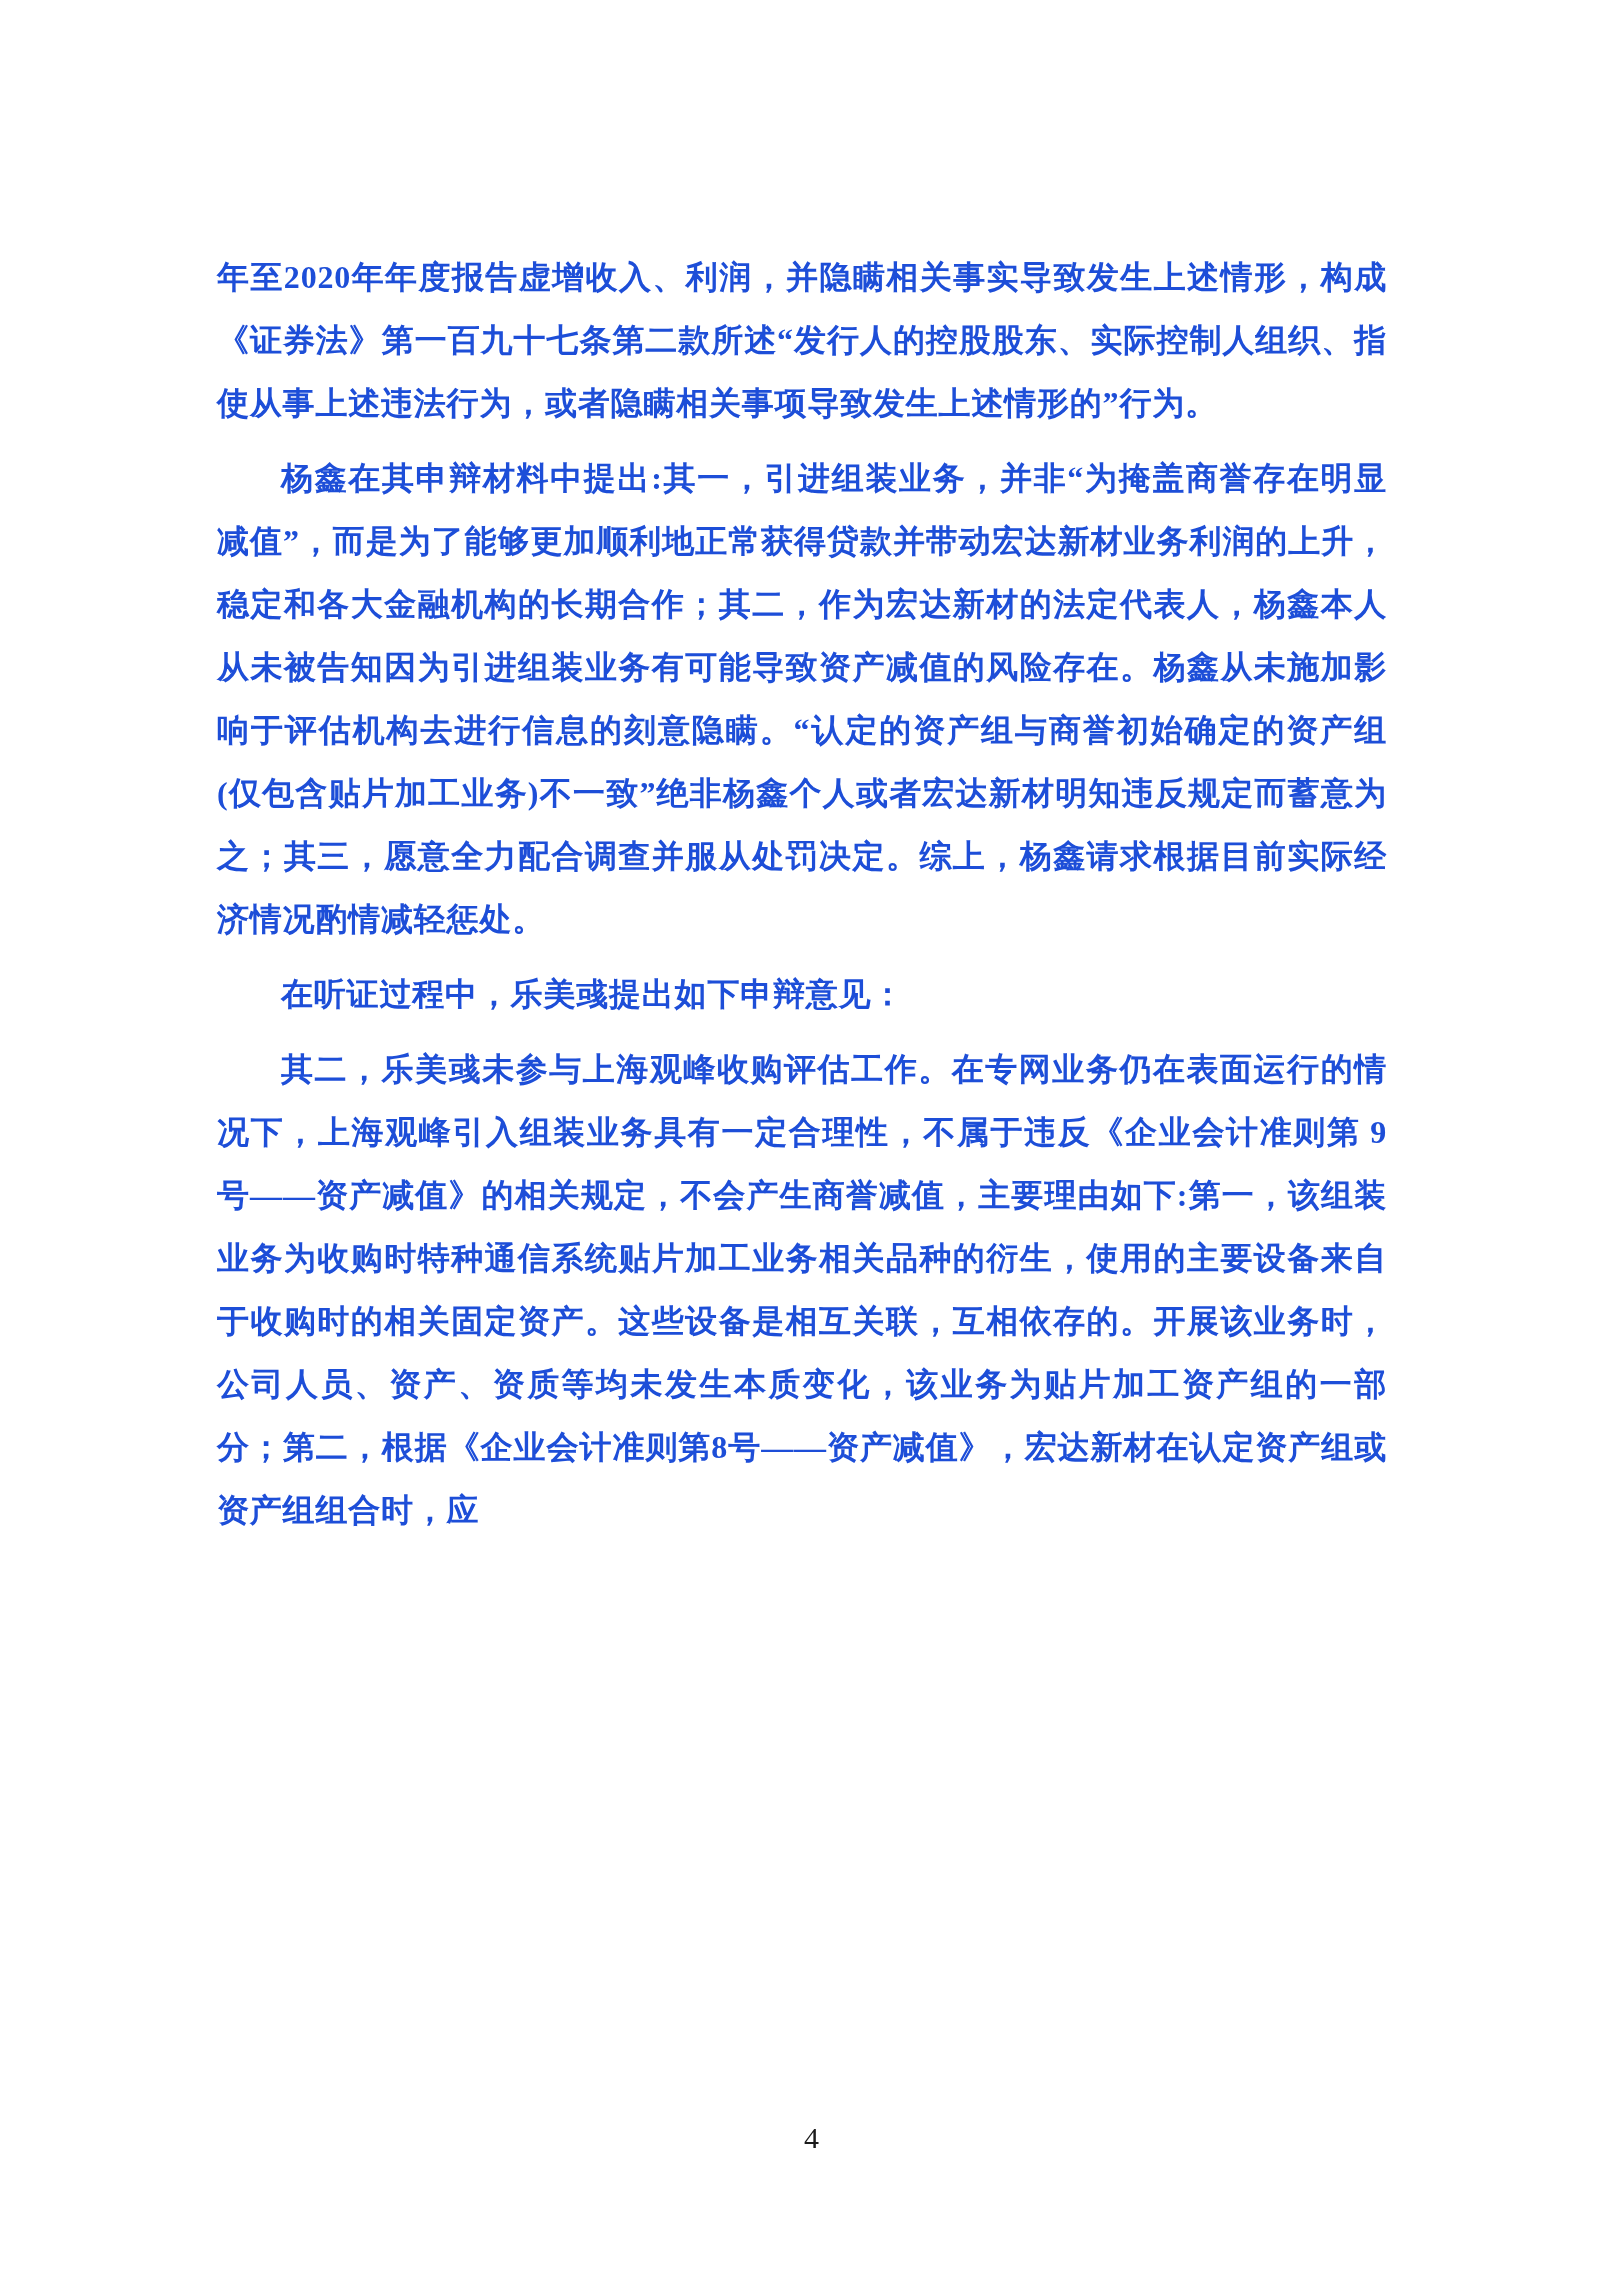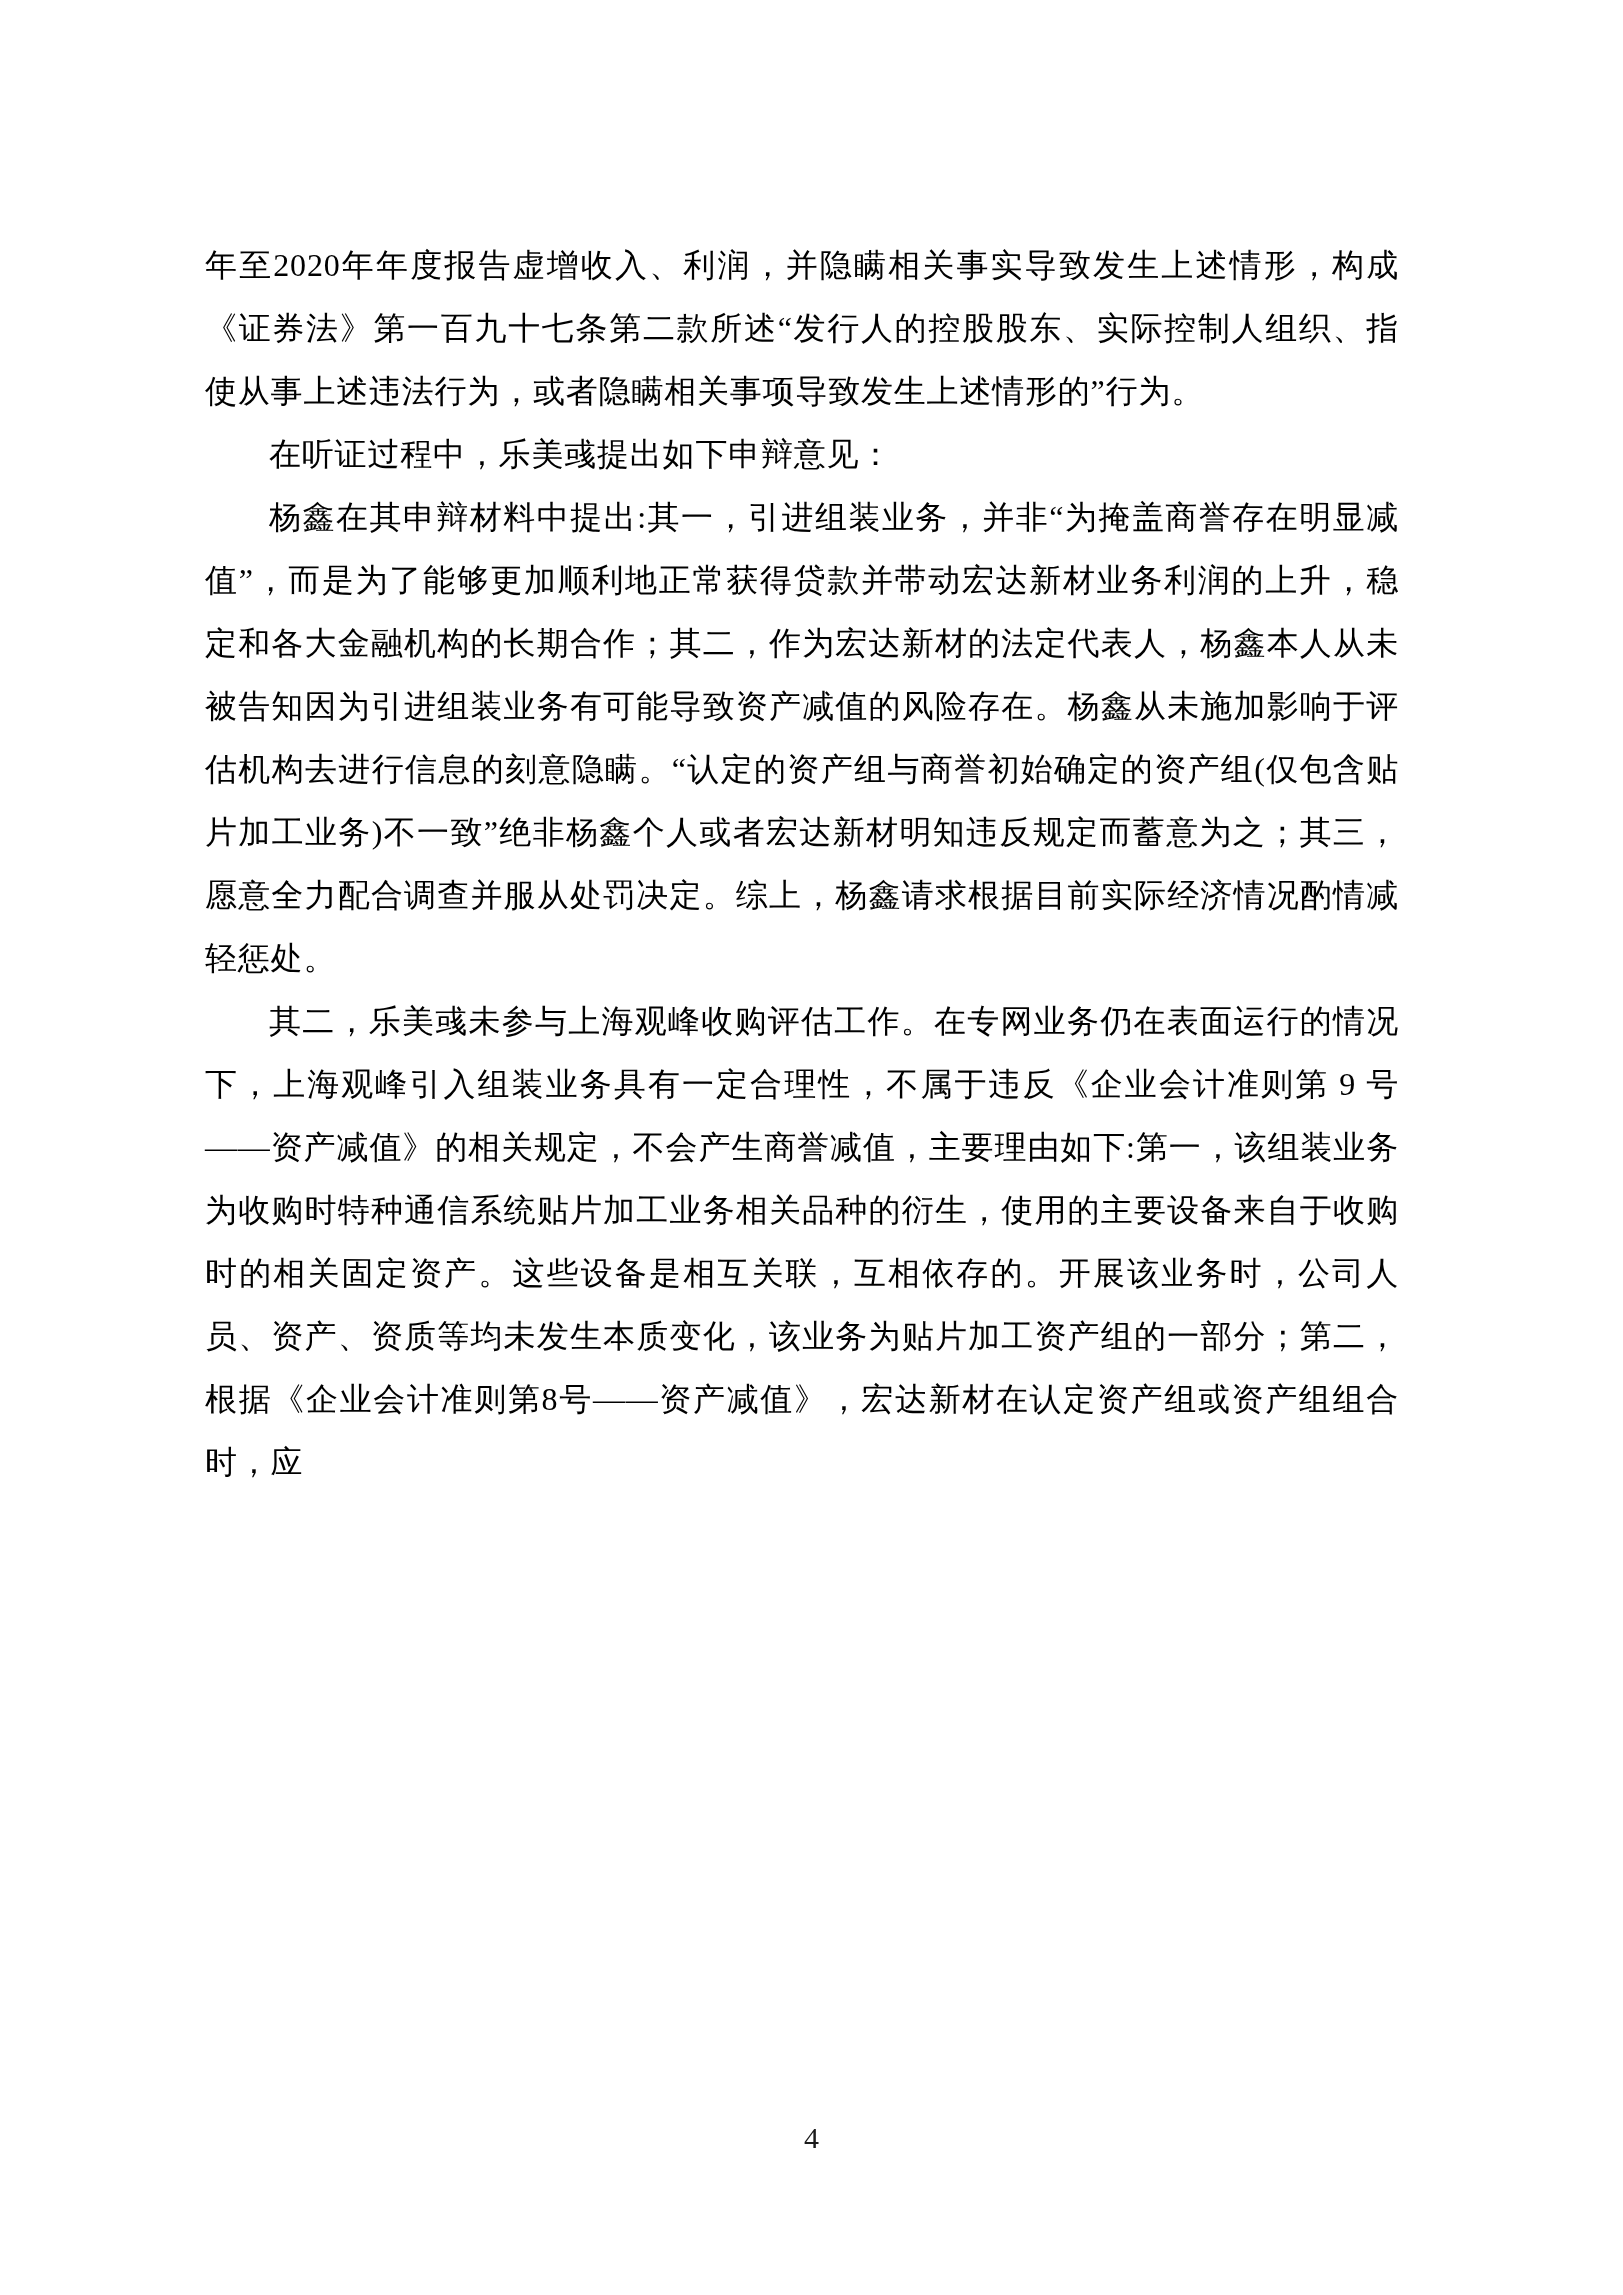--- a/index.html
+++ b/index.html
@@ -16,29 +16,30 @@
     overflow: hidden;
     font-family: "Liberation Serif", "DejaVu Serif", serif;
   }
   .content {
     position: absolute;
     left: 205px;
     top: 234px;
     width: 1194px;
   }
   .content p {
-    margin: 0;
+    margin: 12px;
     padding: 0;
     font-size: 32px;
     line-height: 63px;
     letter-spacing: 0.8px;
-    color: #000000;
+    color: #1d4ed8;
     text-align: justify;
     text-justify: inter-character;
     word-break: break-all;
+    font-weight: bold;
   }
   .content p.indent {
     text-indent: 2em;
   }
   .page-number {
     position: absolute;
     top: 2120px;
     left: 0;
     width: 100%;
     text-align: center;
@@ -46,19 +47,19 @@
     line-height: 36px;
     color: #1b1b1b;
   }
 </style>
 </head>
 <body>
 
 <div class="page">
   <div class="content">
     <p>年至2020年年度报告虚增收入、利润，并隐瞒相关事实导致发生上述情形，构成《证券法》第一百九十七条第二款所述“发行人的控股股东、实际控制人组织、指使从事上述违法行为，或者隐瞒相关事项导致发生上述情形的”行为。</p>
+    <p class="indent">杨鑫在其申辩材料中提出:其一，引进组装业务，并非“为掩盖商誉存在明显减值”，而是为了能够更加顺利地正常获得贷款并带动宏达新材业务利润的上升，稳定和各大金融机构的长期合作；其二，作为宏达新材的法定代表人，杨鑫本人从未被告知因为引进组装业务有可能导致资产减值的风险存在。杨鑫从未施加影响于评估机构去进行信息的刻意隐瞒。“认定的资产组与商誉初始确定的资产组(仅包含贴片加工业务)不一致”绝非杨鑫个人或者宏达新材明知违反规定而蓄意为之；其三，愿意全力配合调查并服从处罚决定。综上，杨鑫请求根据目前实际经济情况酌情减轻惩处。</p>
     <p class="indent">在听证过程中，乐美彧提出如下申辩意见：</p>
-    <p class="indent">杨鑫在其申辩材料中提出:其一，引进组装业务，并非“为掩盖商誉存在明显减值”，而是为了能够更加顺利地正常获得贷款并带动宏达新材业务利润的上升，稳定和各大金融机构的长期合作；其二，作为宏达新材的法定代表人，杨鑫本人从未被告知因为引进组装业务有可能导致资产减值的风险存在。杨鑫从未施加影响于评估机构去进行信息的刻意隐瞒。“认定的资产组与商誉初始确定的资产组(仅包含贴片加工业务)不一致”绝非杨鑫个人或者宏达新材明知违反规定而蓄意为之；其三，愿意全力配合调查并服从处罚决定。综上，杨鑫请求根据目前实际经济情况酌情减轻惩处。</p>
     <p class="indent">其二，乐美彧未参与上海观峰收购评估工作。在专网业务仍在表面运行的情况下，上海观峰引入组装业务具有一定合理性，不属于违反《企业会计准则第 9 号——资产减值》的相关规定，不会产生商誉减值，主要理由如下:第一，该组装业务为收购时特种通信系统贴片加工业务相关品种的衍生，使用的主要设备来自于收购时的相关固定资产。这些设备是相互关联，互相依存的。开展该业务时，公司人员、资产、资质等均未发生本质变化，该业务为贴片加工资产组的一部分；第二，根据《企业会计准则第8号——资产减值》，宏达新材在认定资产组或资产组组合时，应</p>
   </div>
   <div class="page-number">4</div>
 </div>
 
 
 </body></html>

